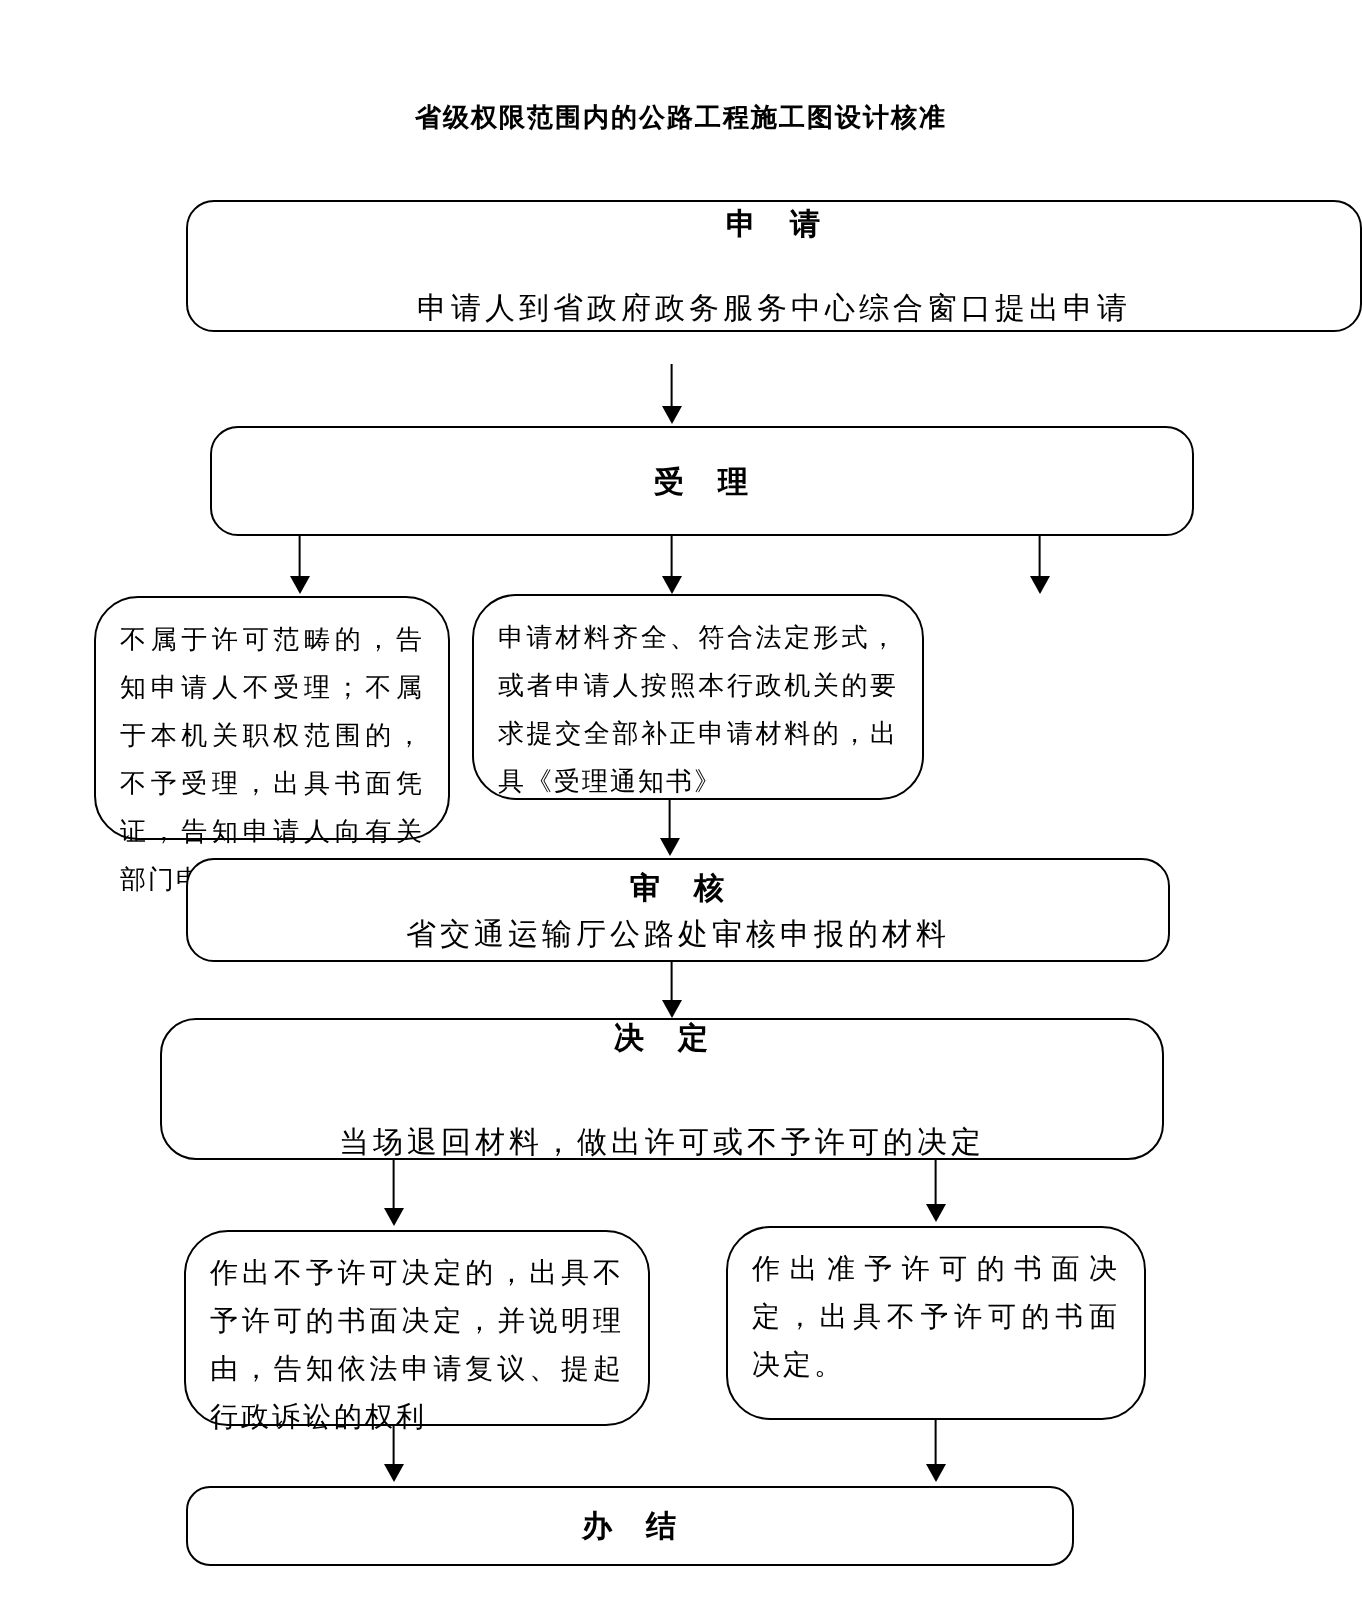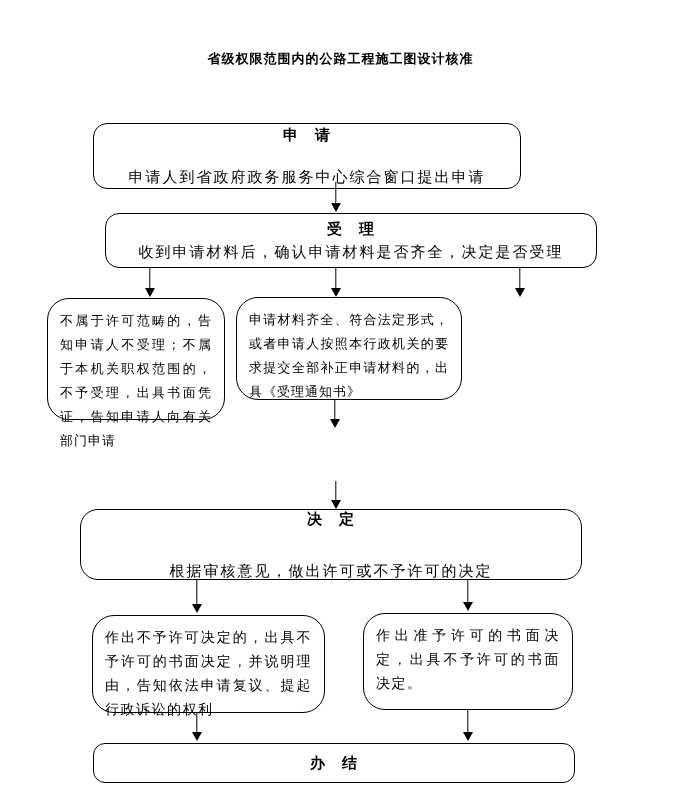--- a/index.html
+++ b/index.html
@@ -24,33 +24,32 @@
                width:0;height:0;border-left:5px solid transparent;
                border-right:5px solid transparent;border-top:9px solid #000;}
 </style>
 </head>
 <body>
 
 <div class="page">
 
   <div class="title">省级权限范围内的公路工程施工图设计核准</div>
 
-  <div class="node wide" style="left:93px;top:123px;width:428px;height:66px;gap:22px;">
+  <div class="node wide" style="left:93px;top:100px;width:588px;height:66px;gap:22px;">
     <div class="heading">申　请</div>
     <div class="body-line">申请人到省政府政务服务中心综合窗口提出申请</div>
   </div>
 
   <div class="arrow" style="left:331px;top:182px;height:30px;">
     <div class="line"></div>
     <div class="head"></div>
   </div>
 
   <div class="node wide" style="left:93px;top:213px;width:492px;height:55px;margin-left:12px;">
     <div class="heading">受　理</div>
-    <div class="body-line">收到申请材料后，确认申请材料是否齐全，决定是否受理</div>
   </div>
 
   <div class="arrow" style="left:145px;top:268px;height:29px;">
     <div class="line"></div>
     <div class="head"></div>
   </div>
   <div class="arrow" style="left:331px;top:268px;height:29px;">
     <div class="line"></div>
     <div class="head"></div>
   </div>
@@ -66,29 +65,33 @@
   <div class="node rounded" style="left:236px;top:297px;width:226px;height:103px;">
     <div class="branch-body">申请材料齐全、符合法定形式，或者申请人按照本行政机关的要求提交全部补正申请材料的，出具《受理通知书》</div>
   </div>
 
 
   <div class="arrow" style="left:330px;top:400px;height:28px;">
     <div class="line"></div>
     <div class="head"></div>
   </div>
 
+  <div class="node wide" style="left:93px;top:429px;width:492px;height:52px;">
+    <div class="heading">审　核</div>
+    <div class="body-line">省交通运输厅公路处审核申报的材料</div>
+  </div>
 
   <div class="arrow" style="left:331px;top:481px;height:28px;">
     <div class="line"></div>
     <div class="head"></div>
   </div>
 
   <div class="node wide" style="left:80px;top:509px;width:502px;height:71px;border-radius:18px;gap:32px;">
     <div class="heading">决　定</div>
-    <div class="body-line">根据审核意见，做出许可或不予许可的决定</div>
+    <div class="body-line">当场退回材料，做出许可或不予许可的决定</div>
   </div>
 
   <div class="arrow" style="left:192px;top:580px;height:33px;">
     <div class="line"></div>
     <div class="head"></div>
   </div>
   <div class="arrow" style="left:463px;top:580px;height:31px;">
     <div class="line"></div>
     <div class="head"></div>
   </div>
@@ -103,17 +106,17 @@
 
   <div class="arrow" style="left:192px;top:713px;height:28px;">
     <div class="line"></div>
     <div class="head"></div>
   </div>
   <div class="arrow" style="left:463px;top:710px;height:31px;">
     <div class="line"></div>
     <div class="head"></div>
   </div>
 
-  <div class="node wide" style="left:93px;top:743px;width:482px;height:40px;border-radius:12px;">
+  <div class="node wide" style="left:93px;top:743px;width:444px;height:40px;border-radius:12px;">
     <div class="heading">办　结</div>
   </div>
 
 </div>
 
 </body></html>

